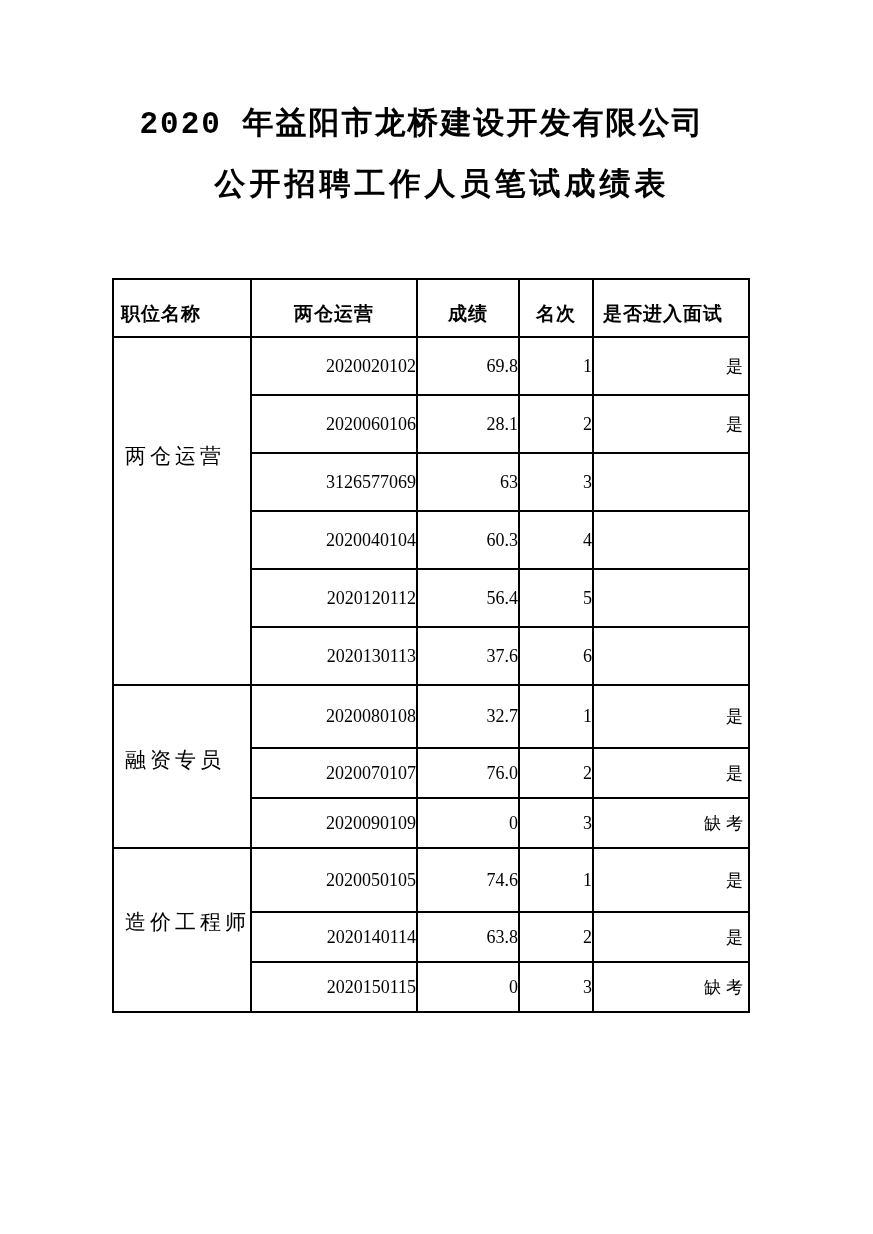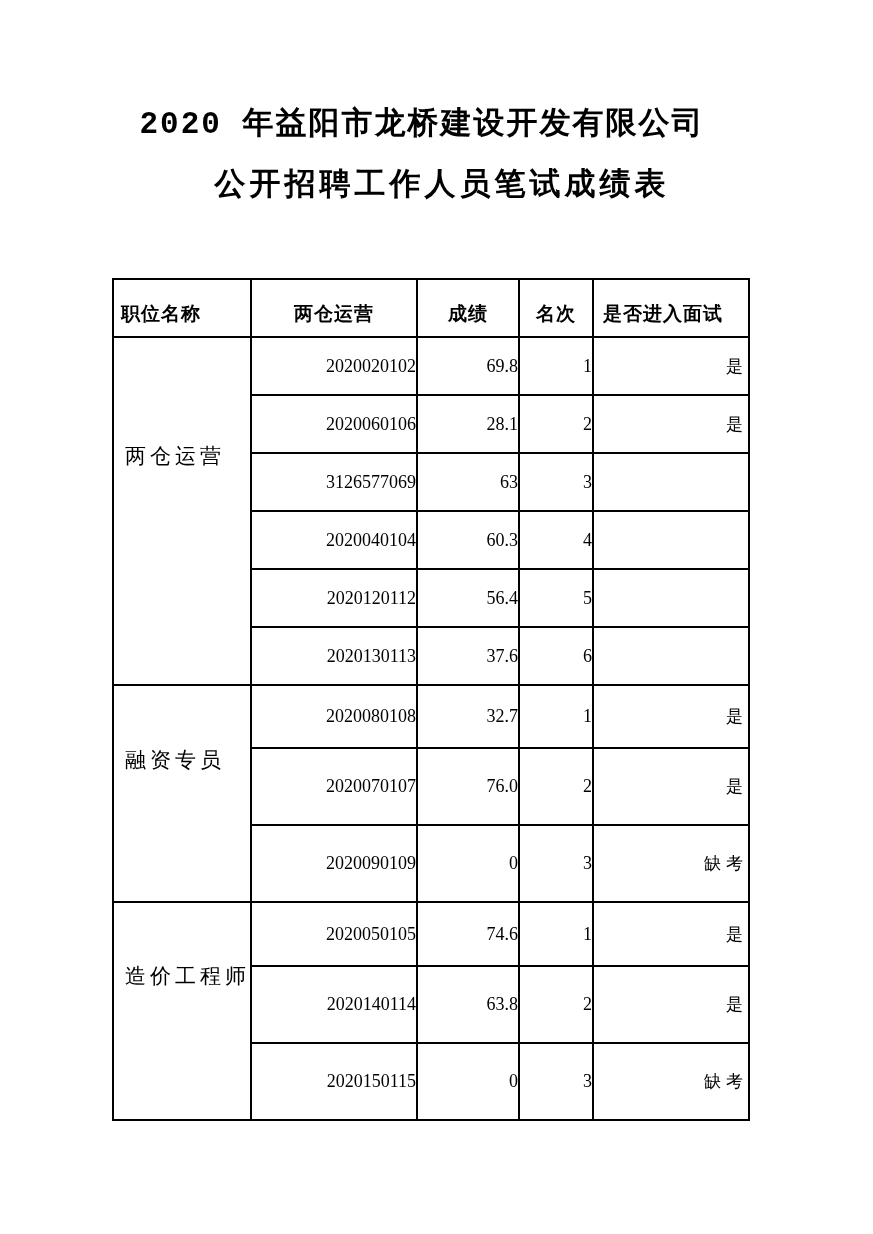--- a/index.html
+++ b/index.html
@@ -68,21 +68,21 @@
     font-size: 21px;
     letter-spacing: 4px;
     white-space: nowrap;
   }
   td.position-cell.g1 { padding-top: 104px; }
   td.position-cell.g2 { padding-top: 60px; }
   td.position-cell.g3 { padding-top: 59px; }
   td.interview-cell { font-size: 17px; letter-spacing: 5px; }
   tr.hr  { height: 58px; }
   tr.r58 { height: 58px; }
-  tr.r62 { height: 77px; }
+  tr.r62 { height: 50px; }
   tr.r63 { height: 63px; }
   tr.r64 { height: 64px; }
 </style>
 </head>
 <body>
 
 <div class="doc-title line1">2020 年益阳市龙桥建设开发有限公司</div>
 <div class="doc-title line2">公开招聘工作人员笔试成绩表</div>
 
 <table class="score-table">

